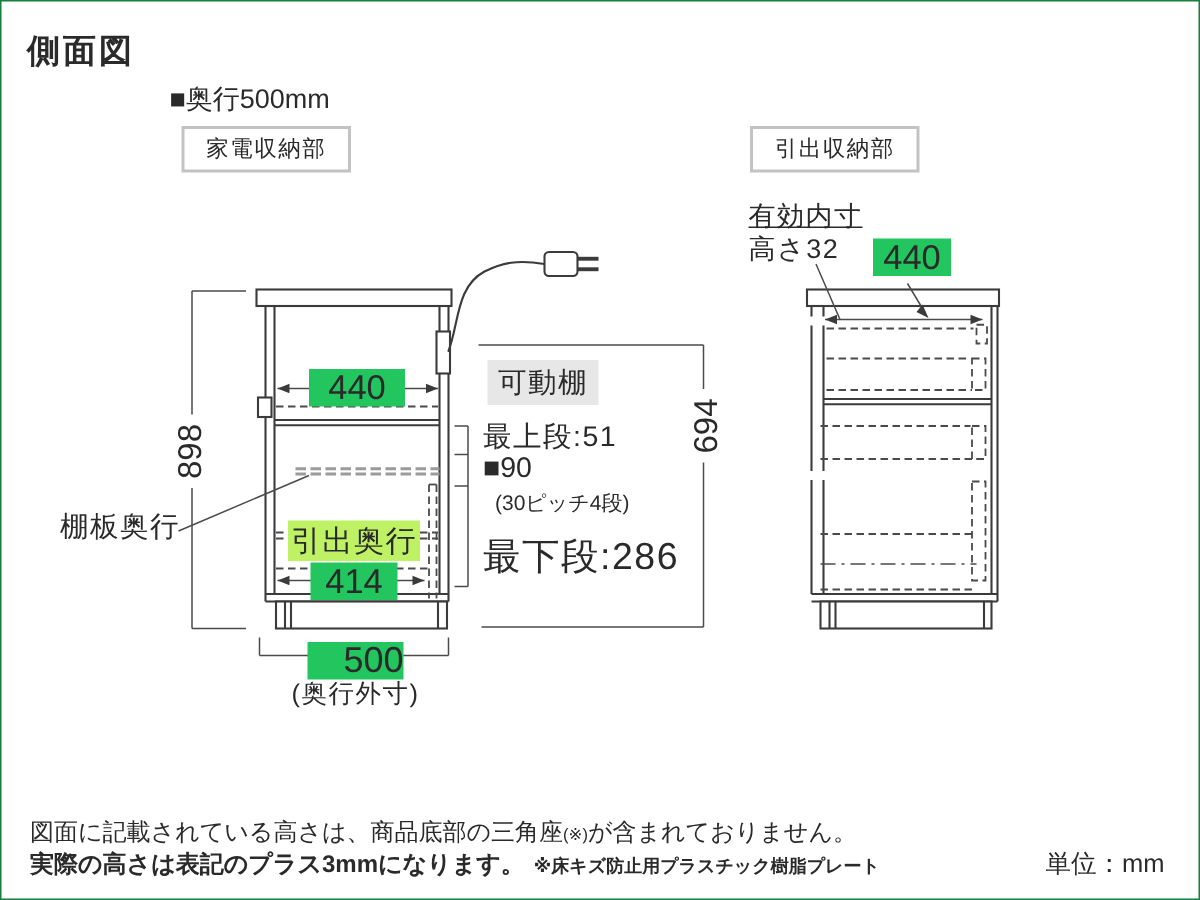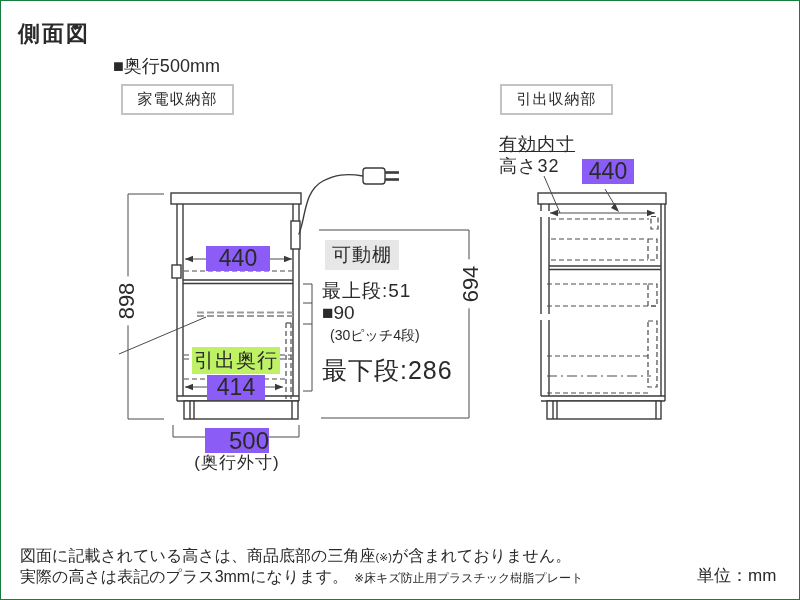--- a/index.html
+++ b/index.html
@@ -18,21 +18,21 @@
   .depth-spec{left:112px;top:21px;font-size:18px;font-weight:400;margin-top:32px;}
   .part-box{
     box-sizing:border-box;
     width:113px;height:31px;
     border:2px solid #c3c3c3;
     display:flex;align-items:center;justify-content:center;
     font-size:15px;letter-spacing:1px;background:#fff;
   }
   .box-appliance{left:120px;top:83px;}
   .box-drawer{left:499px;top:83px;}
-  .dimnum{font-size:23px;background:#8b5cf6;text-align:center;line-height:25px;}
+  .dimnum{font-size:23px;background:#22c55e;text-align:center;line-height:25px;}
   .dim440l{left:205px;top:245px;width:64px;}
   .dim414{left:206px;top:374px;width:58px;}
   .dim500{left:204px;top:427px;width:64px;font-size:24px;text-align:right;}
   .dim440r{left:581px;top:158px;width:52px;}
   .rot{
     transform:translate(-50%,-50%) rotate(-90deg);
     font-size:22px;background:#fff;padding:2px 6px;line-height:22px;
   }
   .rot898{left:126px;top:300px;}
   .rot694{left:470px;top:283px;}
@@ -42,21 +42,21 @@
   .drawer-depth-label{left:191px;top:346px;width:88px;text-align:center;font-size:20px;background:#bef264;letter-spacing:1px;}
   .outer-note{left:174px;top:450px;width:124px;text-align:center;font-size:17px;letter-spacing:1px;}
   .kadoudana{left:324px;top:239px;font-size:19px;background:#e7e7e7;padding:2px 7px;letter-spacing:1px;}
   .note-row1{left:321px;top:277px;font-size:19px;letter-spacing:1px;}
   .note-row2{left:321px;top:301px;font-size:19px;}
   .note-row3{left:329px;top:326px;font-size:14px;}
   .note-row4{left:321px;top:353px;font-size:25px;letter-spacing:1px;}
   .eff1{left:498px;top:131px;font-size:18px;letter-spacing:1px;text-decoration:underline;}
   .eff2{left:498px;top:153px;font-size:18px;letter-spacing:1px;}
   .footer1{left:19px;top:545px;font-size:16px;line-height:20px;}
-  .footer2{left:19px;top:566px;font-size:16px;line-height:20px;}
+  .footer2{left:19px;top:566px;font-size:16px;line-height:20px;font-weight:bold;}
   .small-ref{font-size:11px;}
   .small-note{font-size:12px;margin-left:6px;}
   .unit{left:696px;top:563px;font-size:17px;}
   svg{position:absolute;left:0;top:0;}
   .ln{stroke:#3b3b3b;stroke-width:1.4;fill:none;}
   .thin{stroke:#4a4a4a;stroke-width:1;fill:none;}
   .dsh{stroke:#4a4a4a;stroke-width:1.2;fill:none;stroke-dasharray:5,3;}
   .gry{stroke:#9b9b9b;stroke-width:2;fill:none;stroke-dasharray:7,3;}
   .wht{fill:#fff;stroke:#3b3b3b;stroke-width:1.4;}
   .gap{fill:#fff;stroke:none;}
@@ -196,20 +196,21 @@
   </div>
   <div class="abs part-box box-drawer">
     <span>引出収納部</span>
   </div>
 
   <div class="abs dimnum dim440l">440</div>
   <div class="abs rot rot898">898</div>
   <div class="abs rot rot694">694</div>
 
   <div class="abs shelf-depth">
+    <div class="l1">棚板奥行</div>
   </div>
 
   <div class="abs drawer-depth-label">引出奥行</div>
   <div class="abs dimnum dim414">414</div>
   <div class="abs dimnum dim500">500</div>
   <div class="abs kadoudana">可動棚</div>
 
   <div class="abs outer-note">(奥行外寸)</div>
   <div class="abs note-row1">最上段:51</div>
   <div class="abs note-row2">■90</div>

